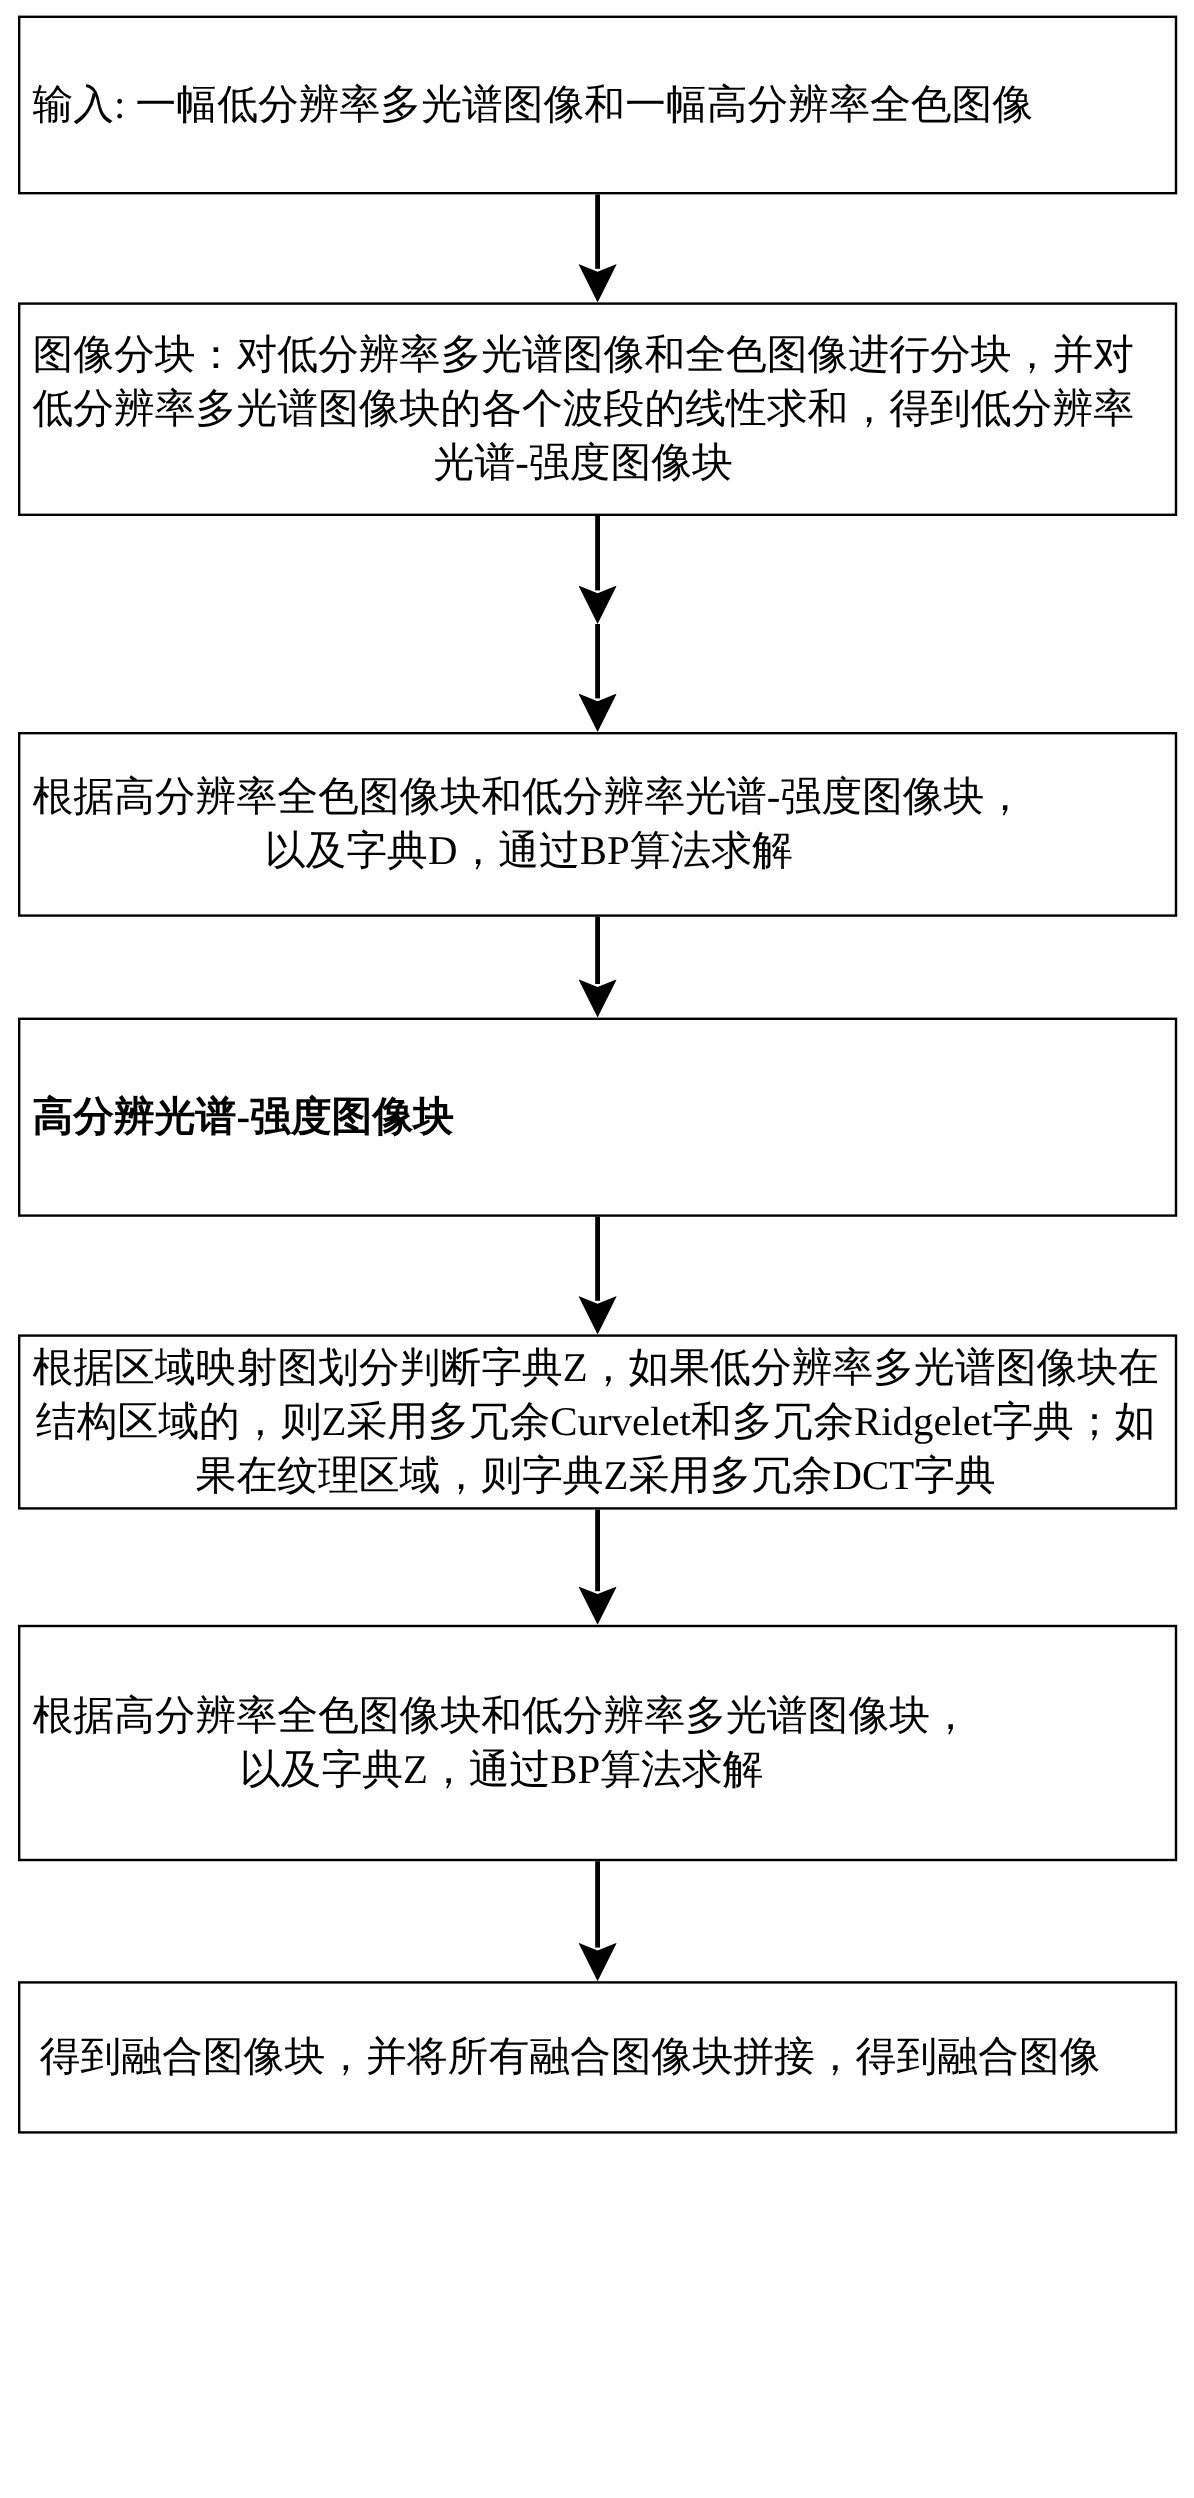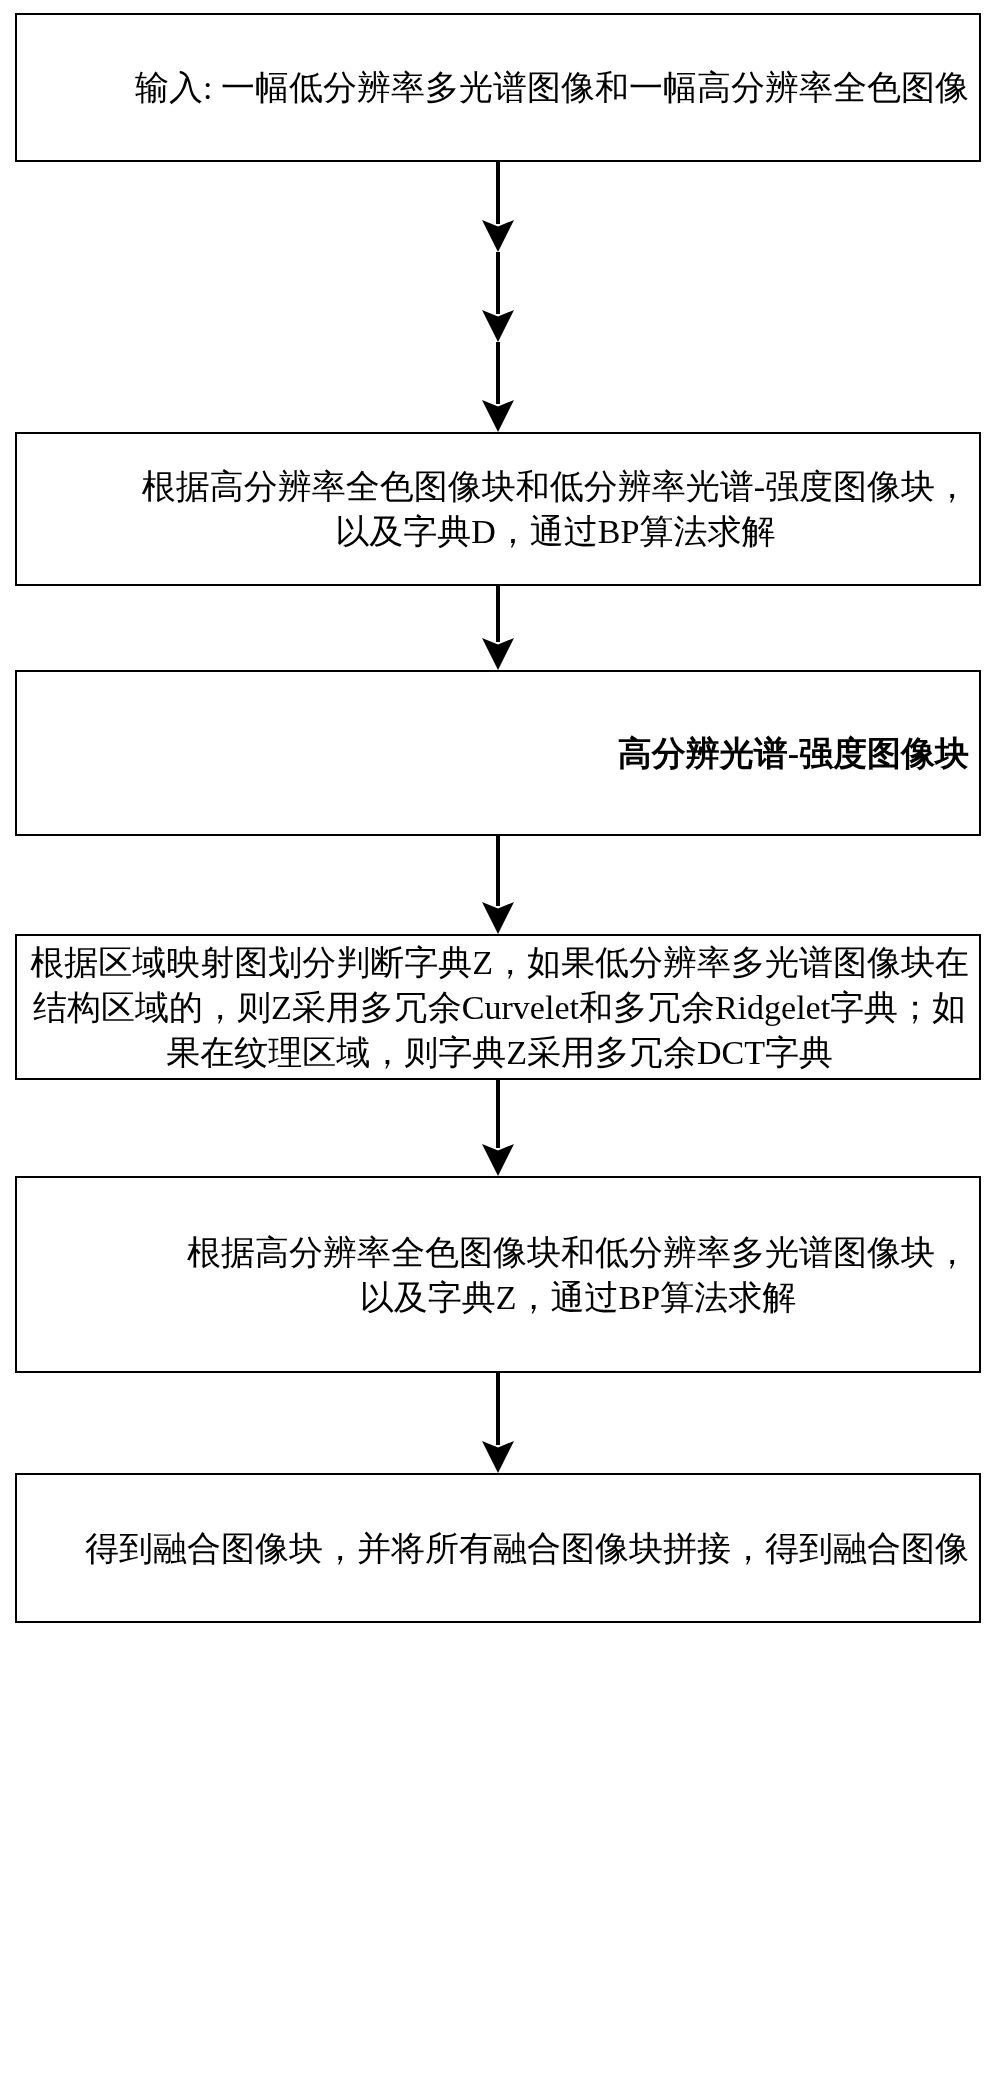--- a/index.html
+++ b/index.html
@@ -15,41 +15,41 @@
     display: flex;
     flex-direction: column;
     background: #ffffff;
   }
   .box {
     width: 966px;
     border: 2px solid #000000;
     background: #ffffff;
     display: flex;
     align-items: center;
-    justify-content: flex-end;
+    justify-content: flex-start;
     text-align: center;
     padding: 0 10px;
     flex: none;
   }
   .box-text {
     font-size: 34px;
     line-height: 45px;
     color: #000000;
     white-space: pre-line;
     letter-spacing: 0px;
   }
   
   .box-1 { height: 149px; }
   .box-2 { height: 178px; }
   .box-3 { height: 185px; }
   .box-4 { height: 154px; }
   .box-5 { height: 166px; font-weight: bold; }
   .box-6 { height: 146px; }
   .box-7 { height: 197px; }
-  .box-8 { height: 150px; padding-left: 16px; }
+  .box-8 { height: 127px; padding-left: 16px; }
   
   .arrow {
     flex: none;
     display: flex;
     flex-direction: column;
     align-items: center;
     width: 966px;
   }
   .gap-1 { height: 90px; }
   .gap-2 { height: 90px; }
@@ -79,20 +79,25 @@
 
   <div class="box box-1">
     <span class="box-text">输入: 一幅低分辨率多光谱图像和一幅高分辨率全色图像</span>
   </div>
 
   <div class="arrow gap-1">
     <div class="arrow-line"></div>
     <div class="arrow-head"></div>
   </div>
 
+  <div class="box box-2">
+    <span class="box-text">图像分块：对低分辨率多光谱图像和全色图像进行分块，并对
+低分辨率多光谱图像块的各个波段的线性求和，得到低分辨率
+光谱-强度图像块</span>
+  </div>
 
   <div class="arrow gap-2">
     <div class="arrow-line"></div>
     <div class="arrow-head"></div>
   </div>
 
 
   <div class="arrow gap-3">
     <div class="arrow-line"></div>
     <div class="arrow-head"></div>

